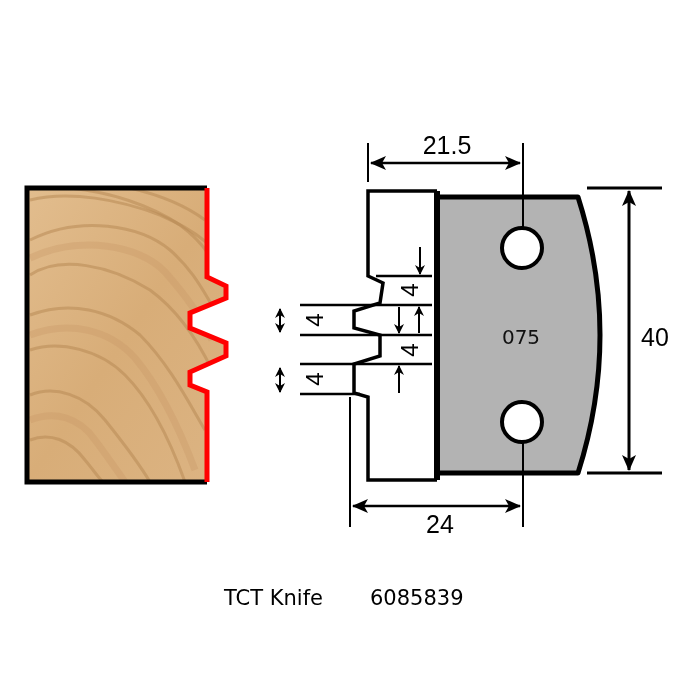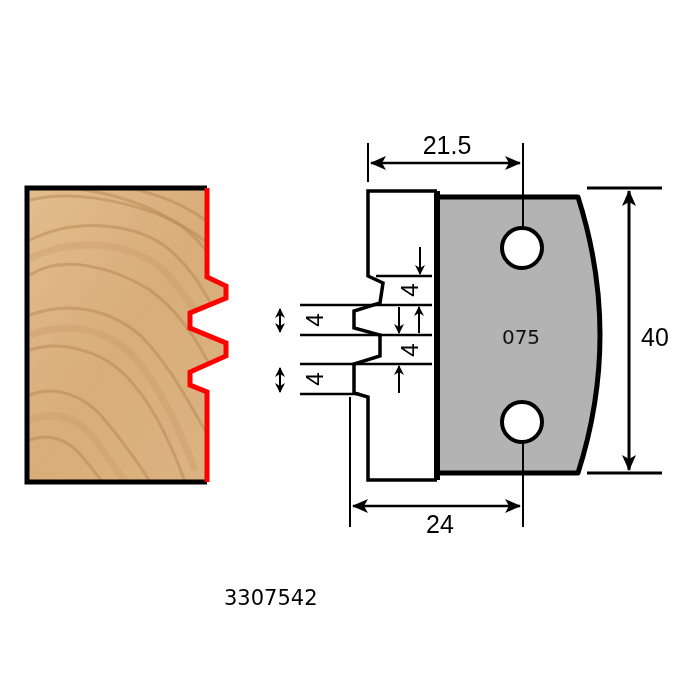--- a/index.html
+++ b/index.html
@@ -118,15 +118,16 @@
   <g>
     <line x1="280" y1="309" x2="280" y2="332" stroke="#000" stroke-width="2" marker-start="url(#arrowStart)" marker-end="url(#arrowEnd)"></line>
     <line x1="280" y1="368" x2="280" y2="392" stroke="#000" stroke-width="2" marker-start="url(#arrowStart)" marker-end="url(#arrowEnd)"></line>
     <text class="small-dim" transform="translate(323,320) rotate(-90)" text-anchor="middle">4</text>
     <text class="small-dim" transform="translate(323,379) rotate(-90)" text-anchor="middle">4</text>
   </g>
 </svg>
 
 <div class="caption">
   <div class="caption-row">
-    <span>3307542</span>
+    <span class="caption-label">TCT Knife</span>
+    <span>6085839</span>
   </div>
 </div>
 
 </body></html>

